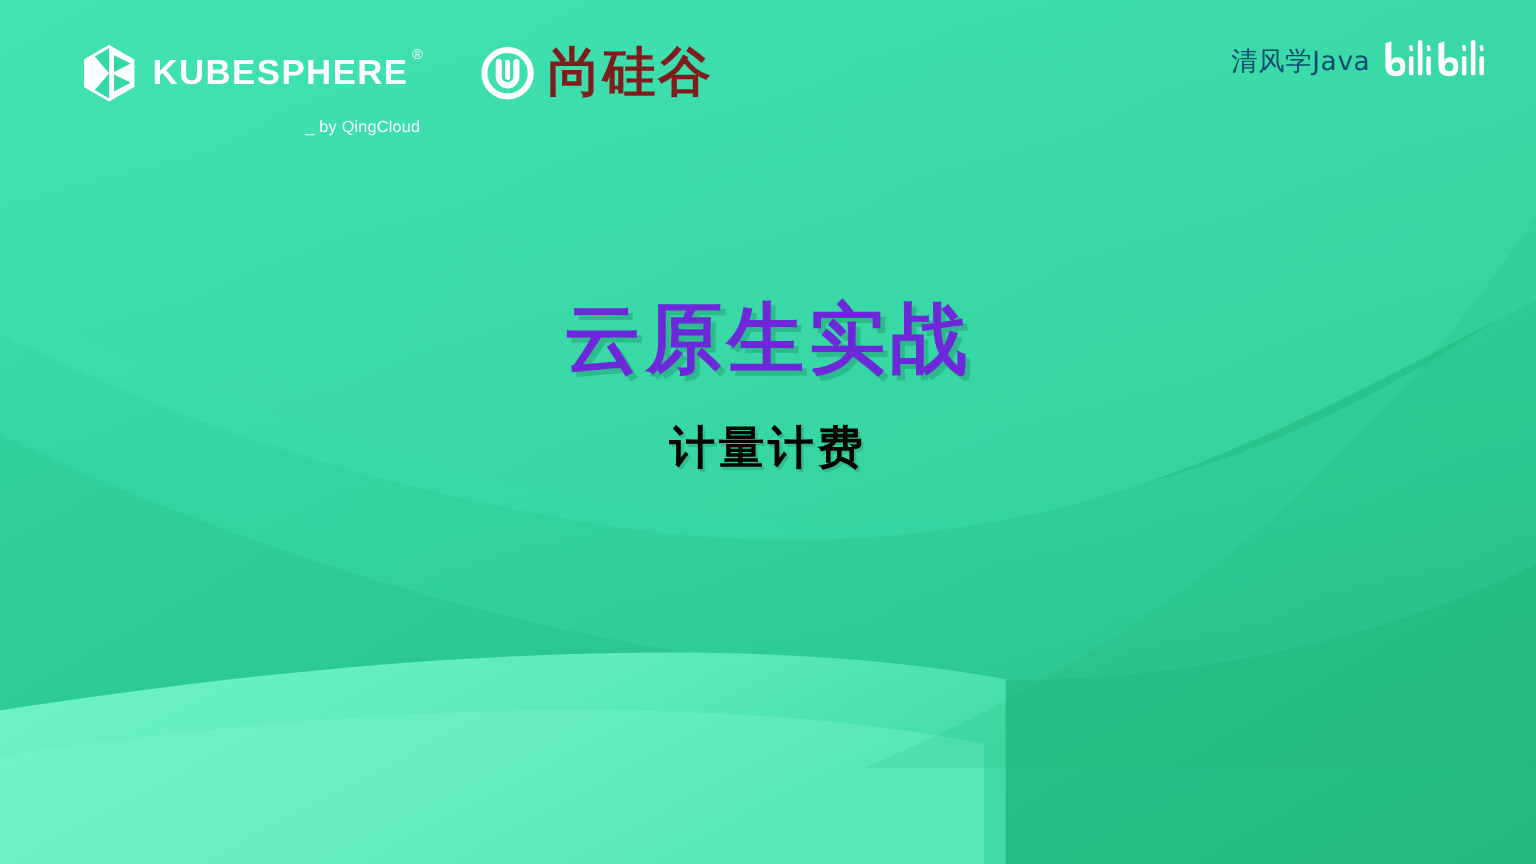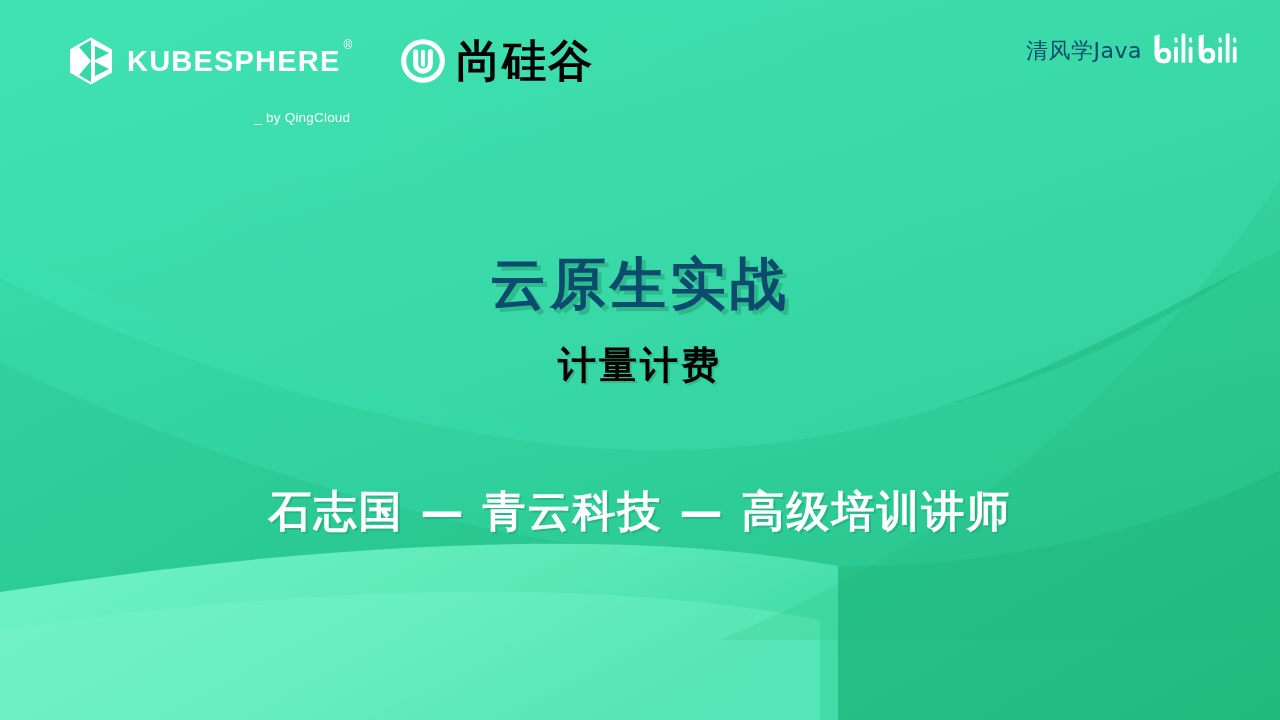--- a/index.html
+++ b/index.html
@@ -66,35 +66,35 @@
     margin-left: 3px;
     vertical-align: super;
     line-height: 1;
     position: relative;
     top: -8px;
   }
   .ks-sub {
     color: #ffffff;
     font-size: 13.5px;
     letter-spacing: .2px;
-    margin-top: 24px;
+    margin-top: 12px;
     margin-right: 2px;
     white-space: nowrap;
     opacity: .97;
   }
 
   .atg-block {
     display: flex;
     align-items: center;
     margin-left: 48px;
     margin-top: 2px;
   }
   .atg-mark { width: 46px; height: 46px; display: block; }
   .atg-word {
-    color: #000000;
+    color: #7f1d1d;
     font-size: 44px;
     font-weight: 700;
     letter-spacing: 2px;
     margin-left: 10px;
     line-height: 1;
     white-space: nowrap;
     font-family: "DejaVu Sans", "Liberation Sans", sans-serif;
   }
 
   .channel-group {
@@ -120,28 +120,28 @@
 
   
   .center {
     position: absolute;
     left: 0; right: 0;
     top: 255px;
     text-align: center;
     z-index: 5;
   }
   .main-title {
-    color: #0c4a6e;
-    font-size: 56px;
+    color: #6d28d9;
+    font-size: 64px;
     font-weight: 700;
     letter-spacing: 4px;
     line-height: 1.05;
     margin: 0;
     text-shadow: 4px 4px 0 rgba(30,150,110,.45);
-    font-family: Liberation Serif, serif;
+    font-family: Liberation Mono, monospace;
   }
   .subtitle {
     color: #000000;
     font-size: 38px;
     font-weight: 700;
     letter-spacing: 3px;
     margin: 26px 0 0 0;
     text-shadow: 2px 2px 0 rgba(30,150,110,.38);
     font-family: "DejaVu Sans", "Liberation Sans", sans-serif;
   }
@@ -286,15 +286,14 @@
         </g>
       </svg>
     </div>
   </div>
 
   <div class="center">
     <h1 class="main-title">云原生实战</h1>
     <h2 class="subtitle">计量计费</h2>
   </div>
 
-  <div class="presenter">石志国 —  青云科技 — 高级培训讲师</div>
 
 </div>
 
 </body></html>

